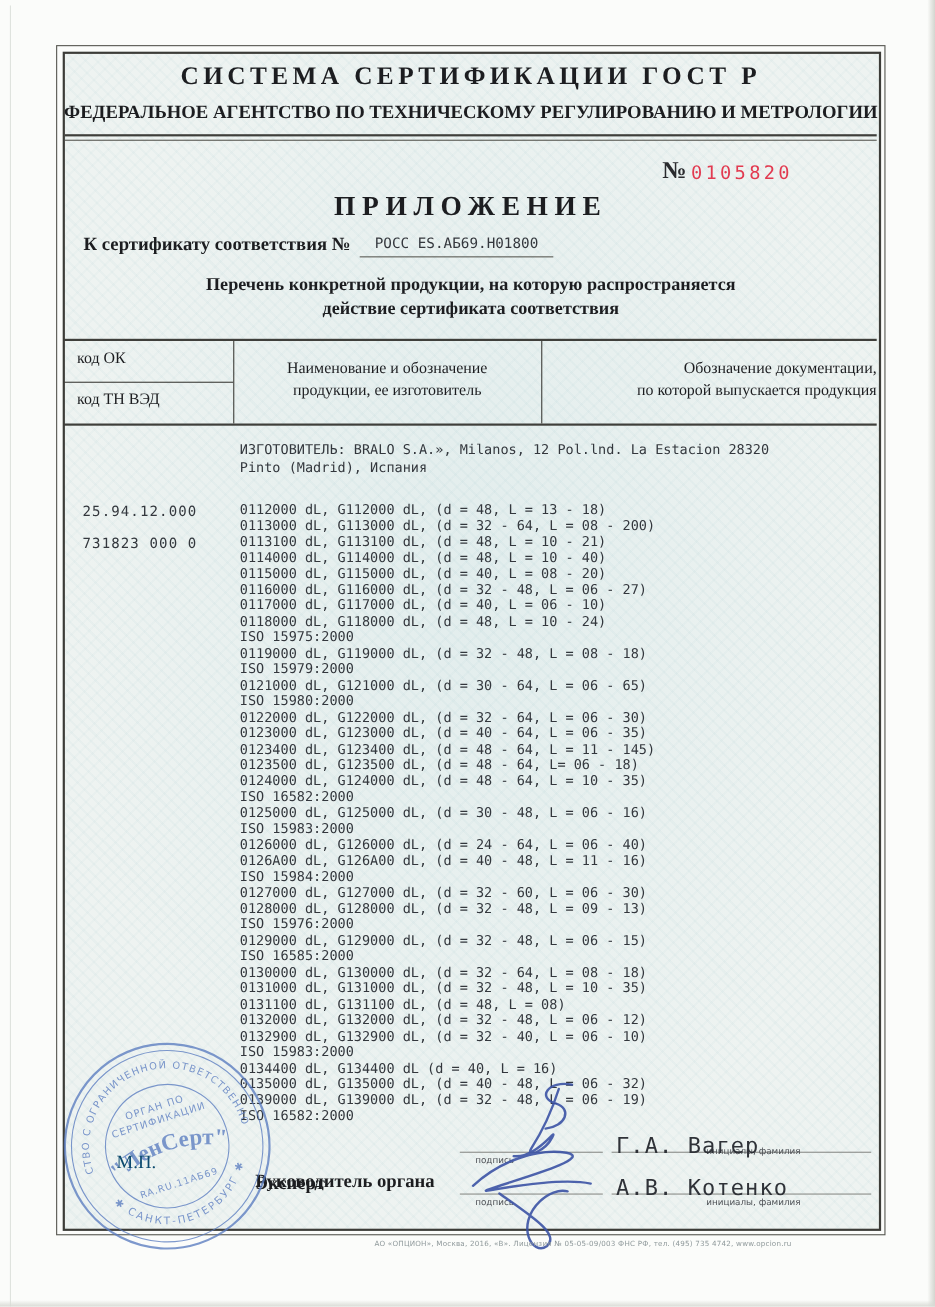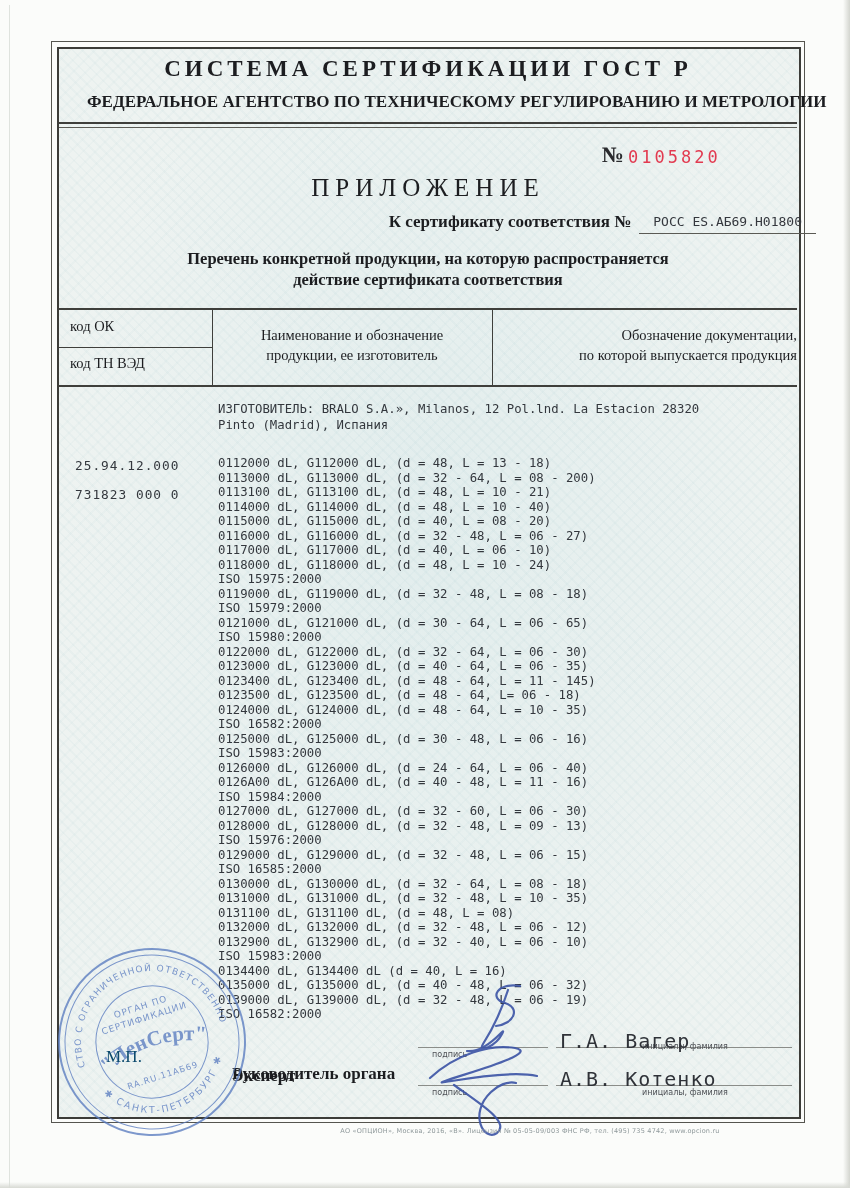--- a/index.html
+++ b/index.html
@@ -19,29 +19,29 @@
     position:absolute;left:57px;top:47px;width:740px;height:1068px;border:2px solid #3c3c38;
     background-color:#eef3f1;
     background-image:
       repeating-linear-gradient(45deg, rgba(110,170,180,0.05) 0 2px, rgba(0,0,0,0) 2px 7px),
       repeating-linear-gradient(-45deg, rgba(110,170,180,0.04) 0 2px, rgba(0,0,0,0) 2px 9px),
       radial-gradient(ellipse at 50% 45%, rgba(190,220,225,0.25), rgba(0,0,0,0) 70%);
   }
   .header-divider{position:absolute;left:59px;top:122px;width:738px;height:3px;border-top:2px solid #3f3f3b;border-bottom:1px solid #5a5a54;}
 
   .gost-title{position:absolute;left:58px;top:56px;width:740px;text-align:center;font-weight:bold;font-size:23px;letter-spacing:4px;white-space:nowrap;}
-  .gost-subtitle{position:absolute;left:58px;top:92px;width:740px;font-weight:bold;font-size:17px;letter-spacing:0;white-space:nowrap;padding-left:29px;}
+  .gost-subtitle{position:absolute;left:58px;top:92px;width:740px;text-align:center;font-weight:bold;font-size:17px;letter-spacing:0;white-space:nowrap;}
 
   .doc-number{position:absolute;left:602px;top:142px;white-space:nowrap;}
   .doc-number .no-sign{font-size:22px;font-weight:bold;color:#2a2b2e;}
   .doc-number .no-value{font-family:"DejaVu Sans Mono","Liberation Mono",monospace;font-size:17px;letter-spacing:3px;color:#e23a50;vertical-align:-1px;}
 
-  .appendix-title{position:absolute;left:58px;top:174px;width:740px;text-align:center;font-weight:normal;font-size:25px;letter-spacing:6px;}
-
-  .cert-line{position:absolute;left:58px;top:212px;width:740px;display:flex;justify-content:flex-end;align-items:flex-end;transform:translateX(18px);}
+  .appendix-title{position:absolute;left:58px;top:174px;width:740px;text-align:center;font-weight:bold;font-size:25px;letter-spacing:6px;}
+
+  .cert-line{position:absolute;left:58px;top:212px;width:740px;display:flex;justify-content:flex-start;align-items:flex-end;transform:translateX(18px);}
   .cert-label{font-weight:bold;font-size:17px;}
   .cert-value{font-family:"DejaVu Sans Mono","Liberation Mono",monospace;font-size:13px;color:#34373d;border-bottom:1px solid #5a5a54;padding:0 14px 4px 14px;margin-left:8px;transform:translateY(2px);}
 
   .desc-line1{position:absolute;left:58px;top:249px;width:740px;text-align:center;font-weight:bold;font-size:16.5px;}
   .desc-line2{position:absolute;left:58px;top:270px;width:740px;text-align:center;font-weight:bold;font-size:16.5px;}
 
   
   .thead{position:absolute;left:58px;top:308px;width:739px;height:75px;border-top:2px solid #3f3f3b;border-bottom:2px solid #3f3f3b;}
   .thead .v1{position:absolute;left:154px;top:0;bottom:0;border-left:1px solid #3f3f3b;}
   .thead .v2{position:absolute;left:434px;top:0;bottom:0;border-left:1px solid #3f3f3b;}

